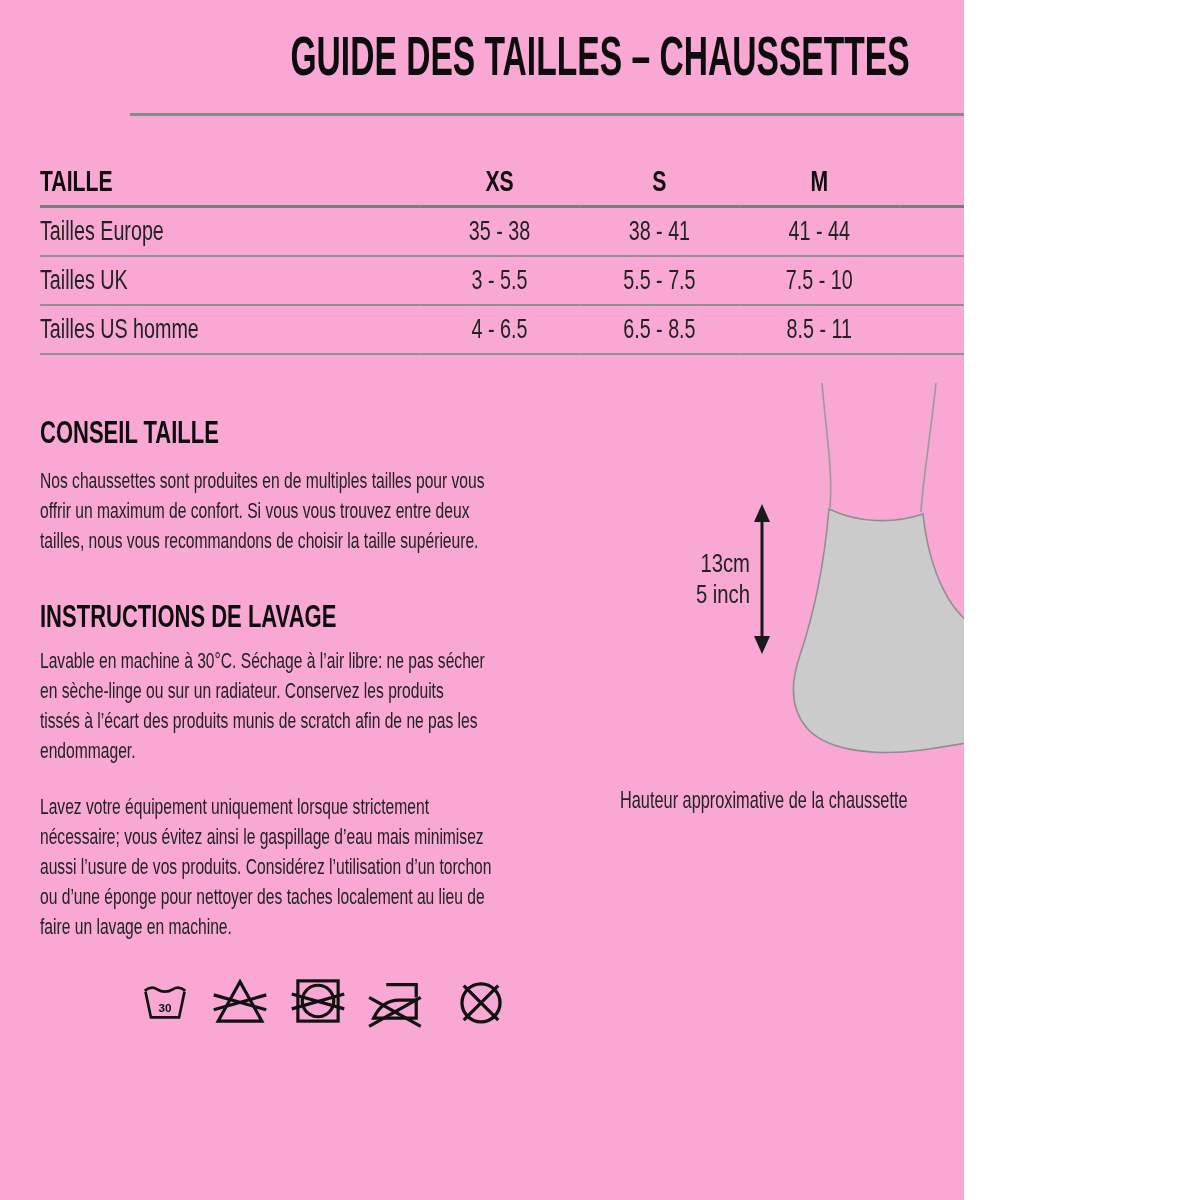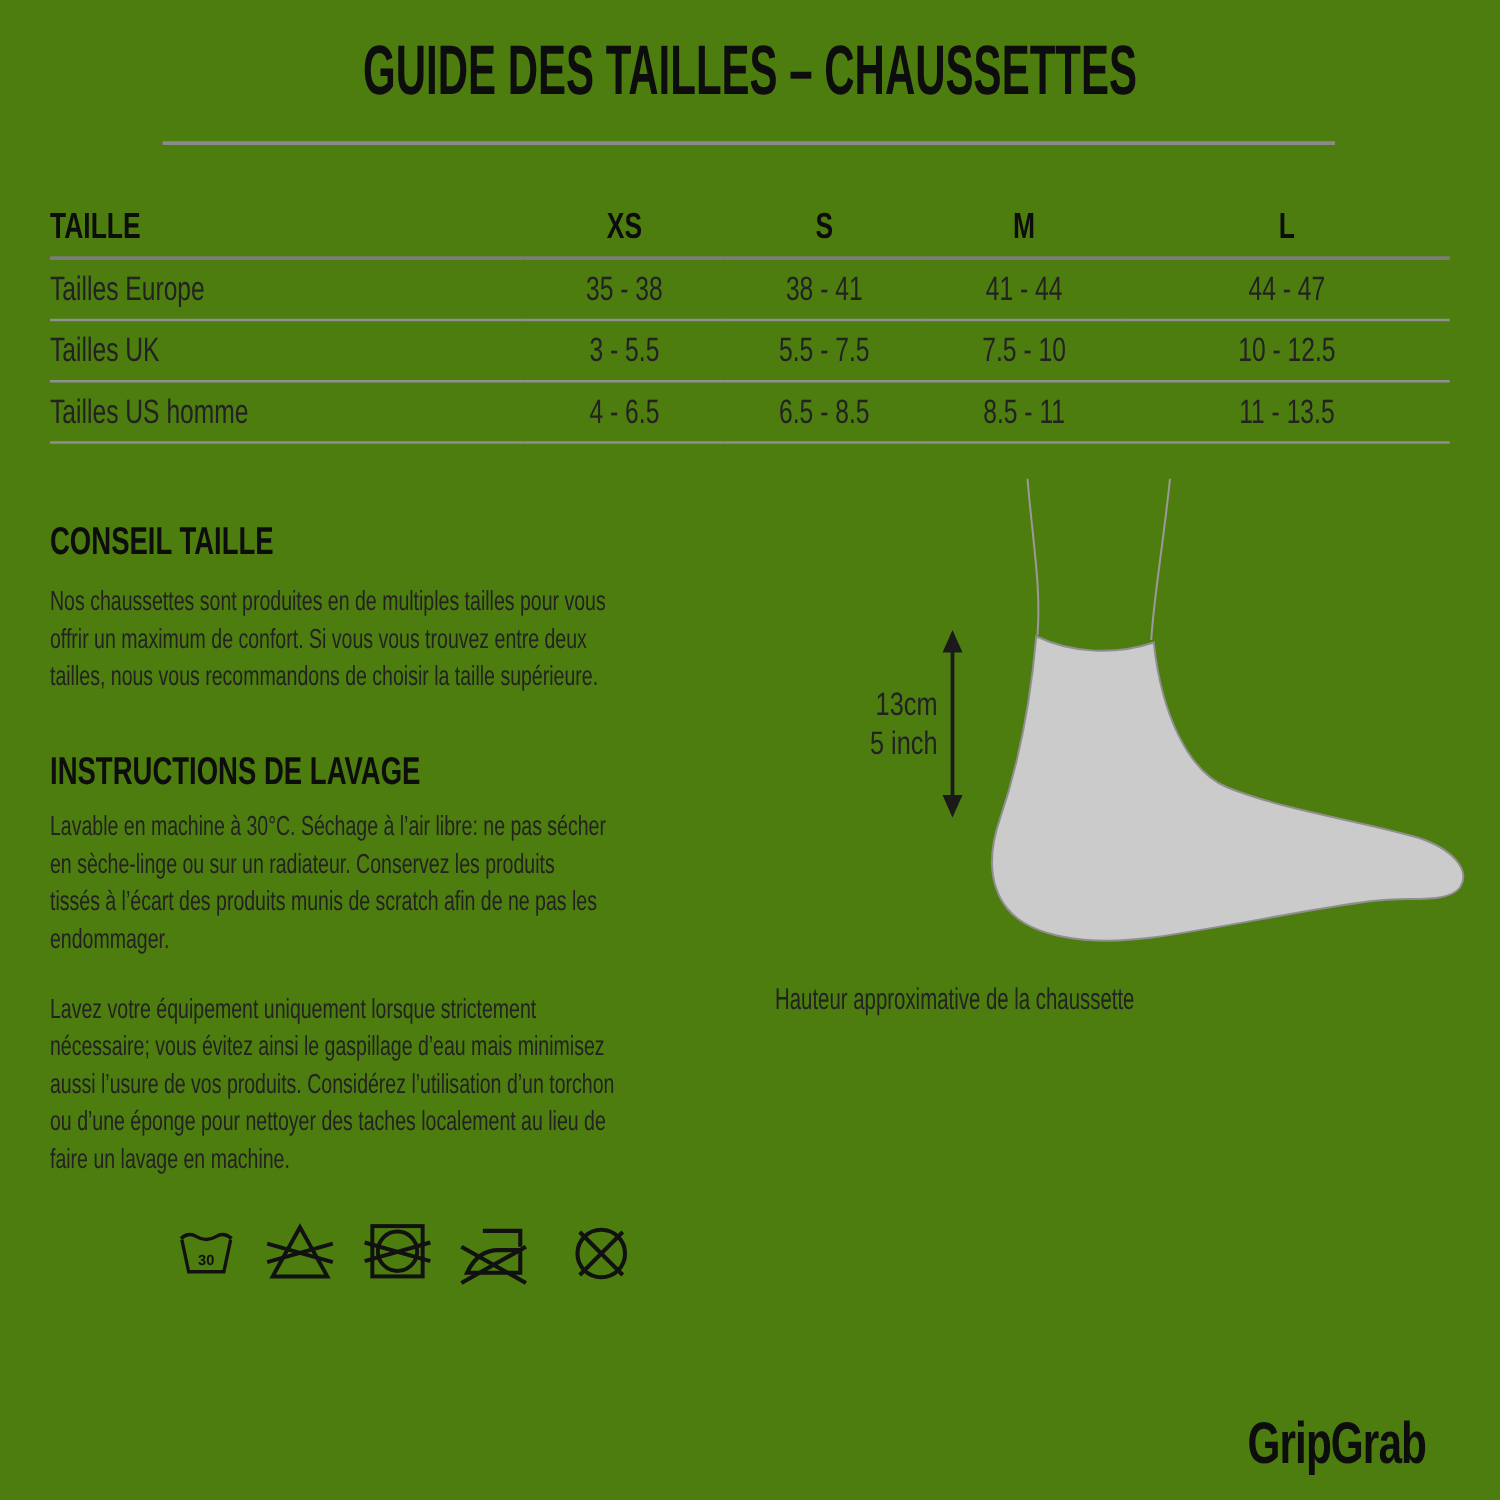--- a/index.html
+++ b/index.html
@@ -1,17 +1,17 @@
 <!DOCTYPE html>
 <html><head>
 <meta charset="utf-8">
 <style>
   html,body { margin:0; padding:0; background:#ffffff; }
   .page {
-    position:relative; width:1200px; height:1200px; background:#4d7c0f;
+    position:relative; width:964px; height:1200px; background:#f9a8d4;
     font-family:"Liberation Sans", sans-serif; color:#1a1a1a; overflow:hidden;
   }
   
   .title {
     position:absolute; top:24px; left:0; width:1200px; text-align:center;
     font-size:56px; line-height:64px; font-weight:bold; white-space:nowrap;
     transform:scaleX(0.60); transform-origin:600px 0; color:#0d0d0d;
   }
   .title-rule {
     position:absolute; left:130px; top:113px; width:938px; height:3px; background:#8a8a8a;

